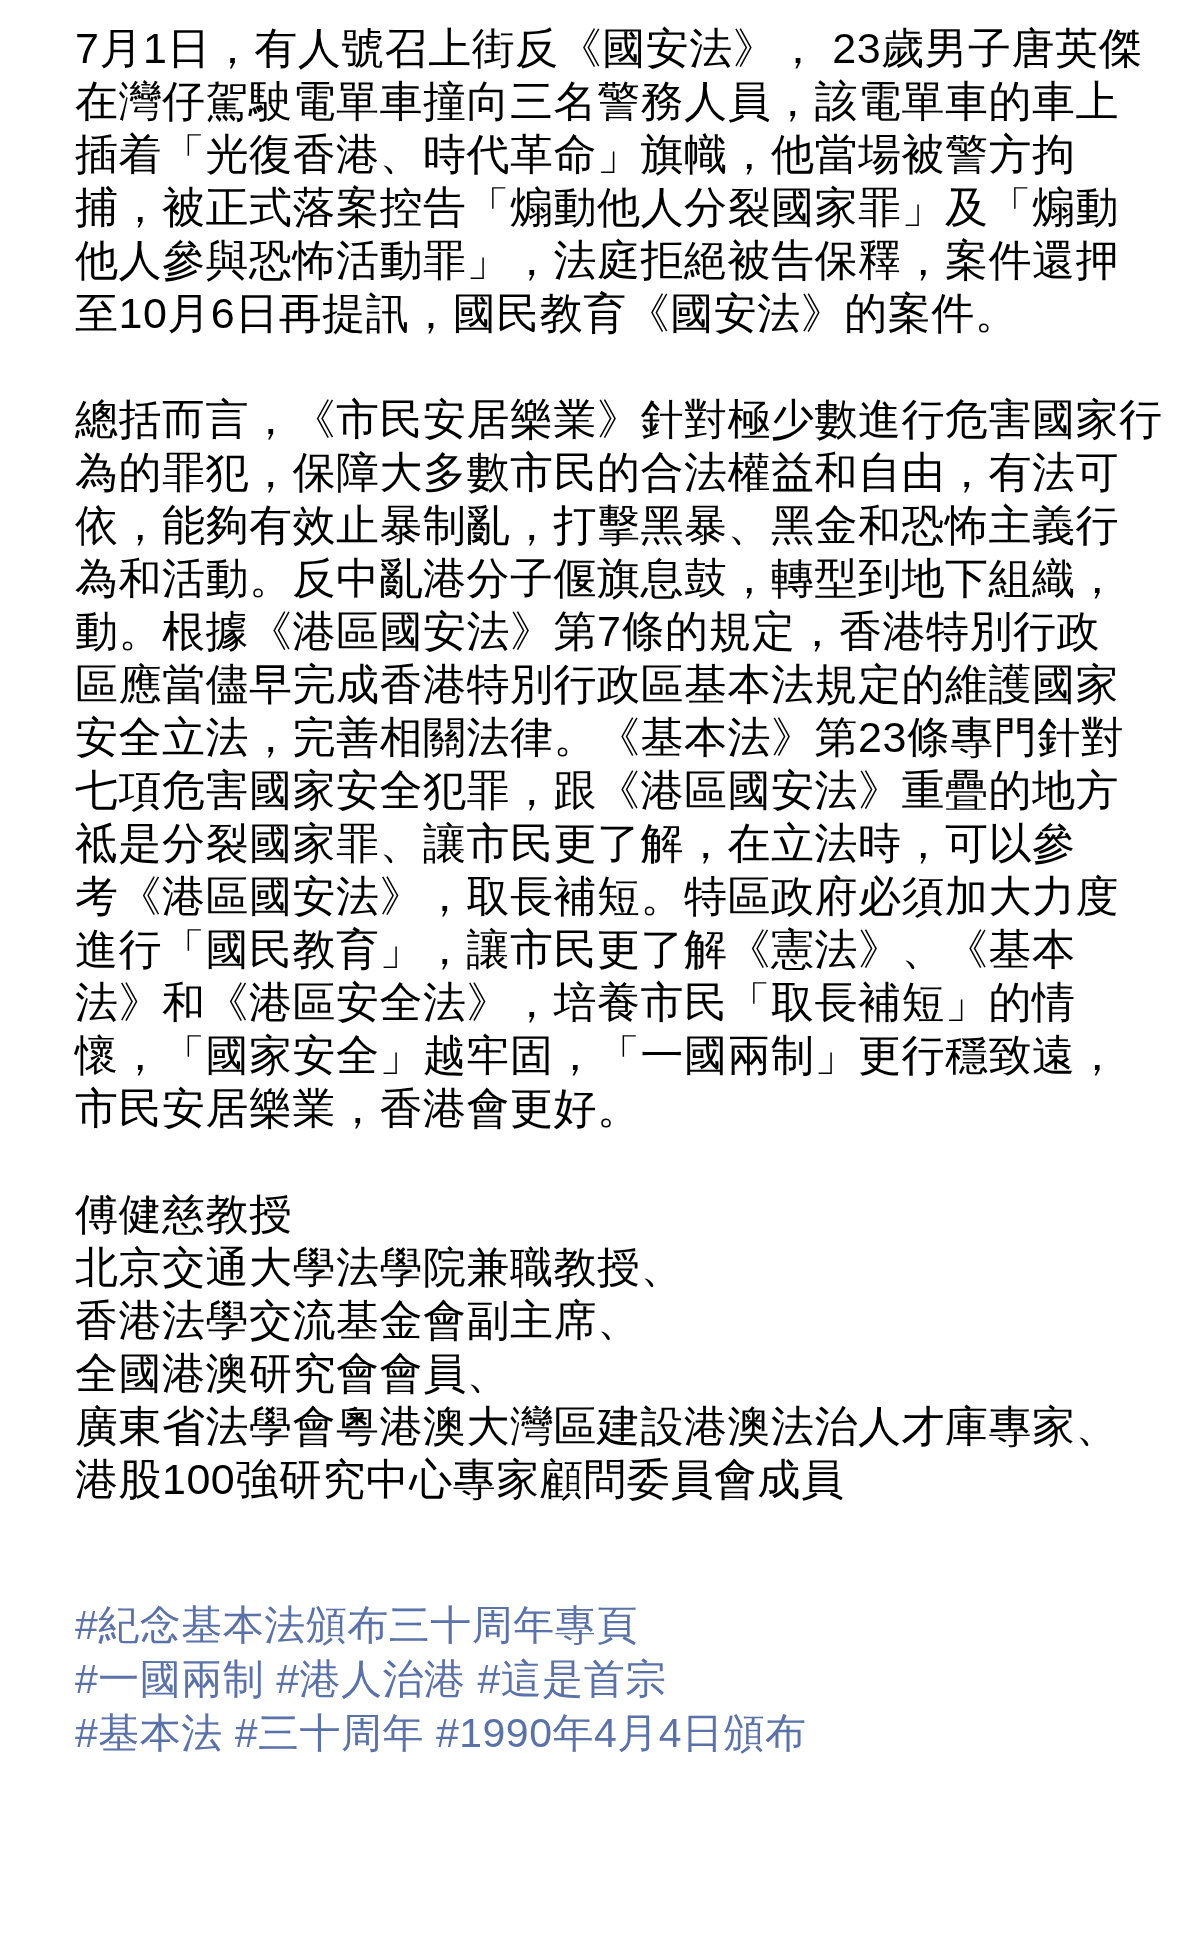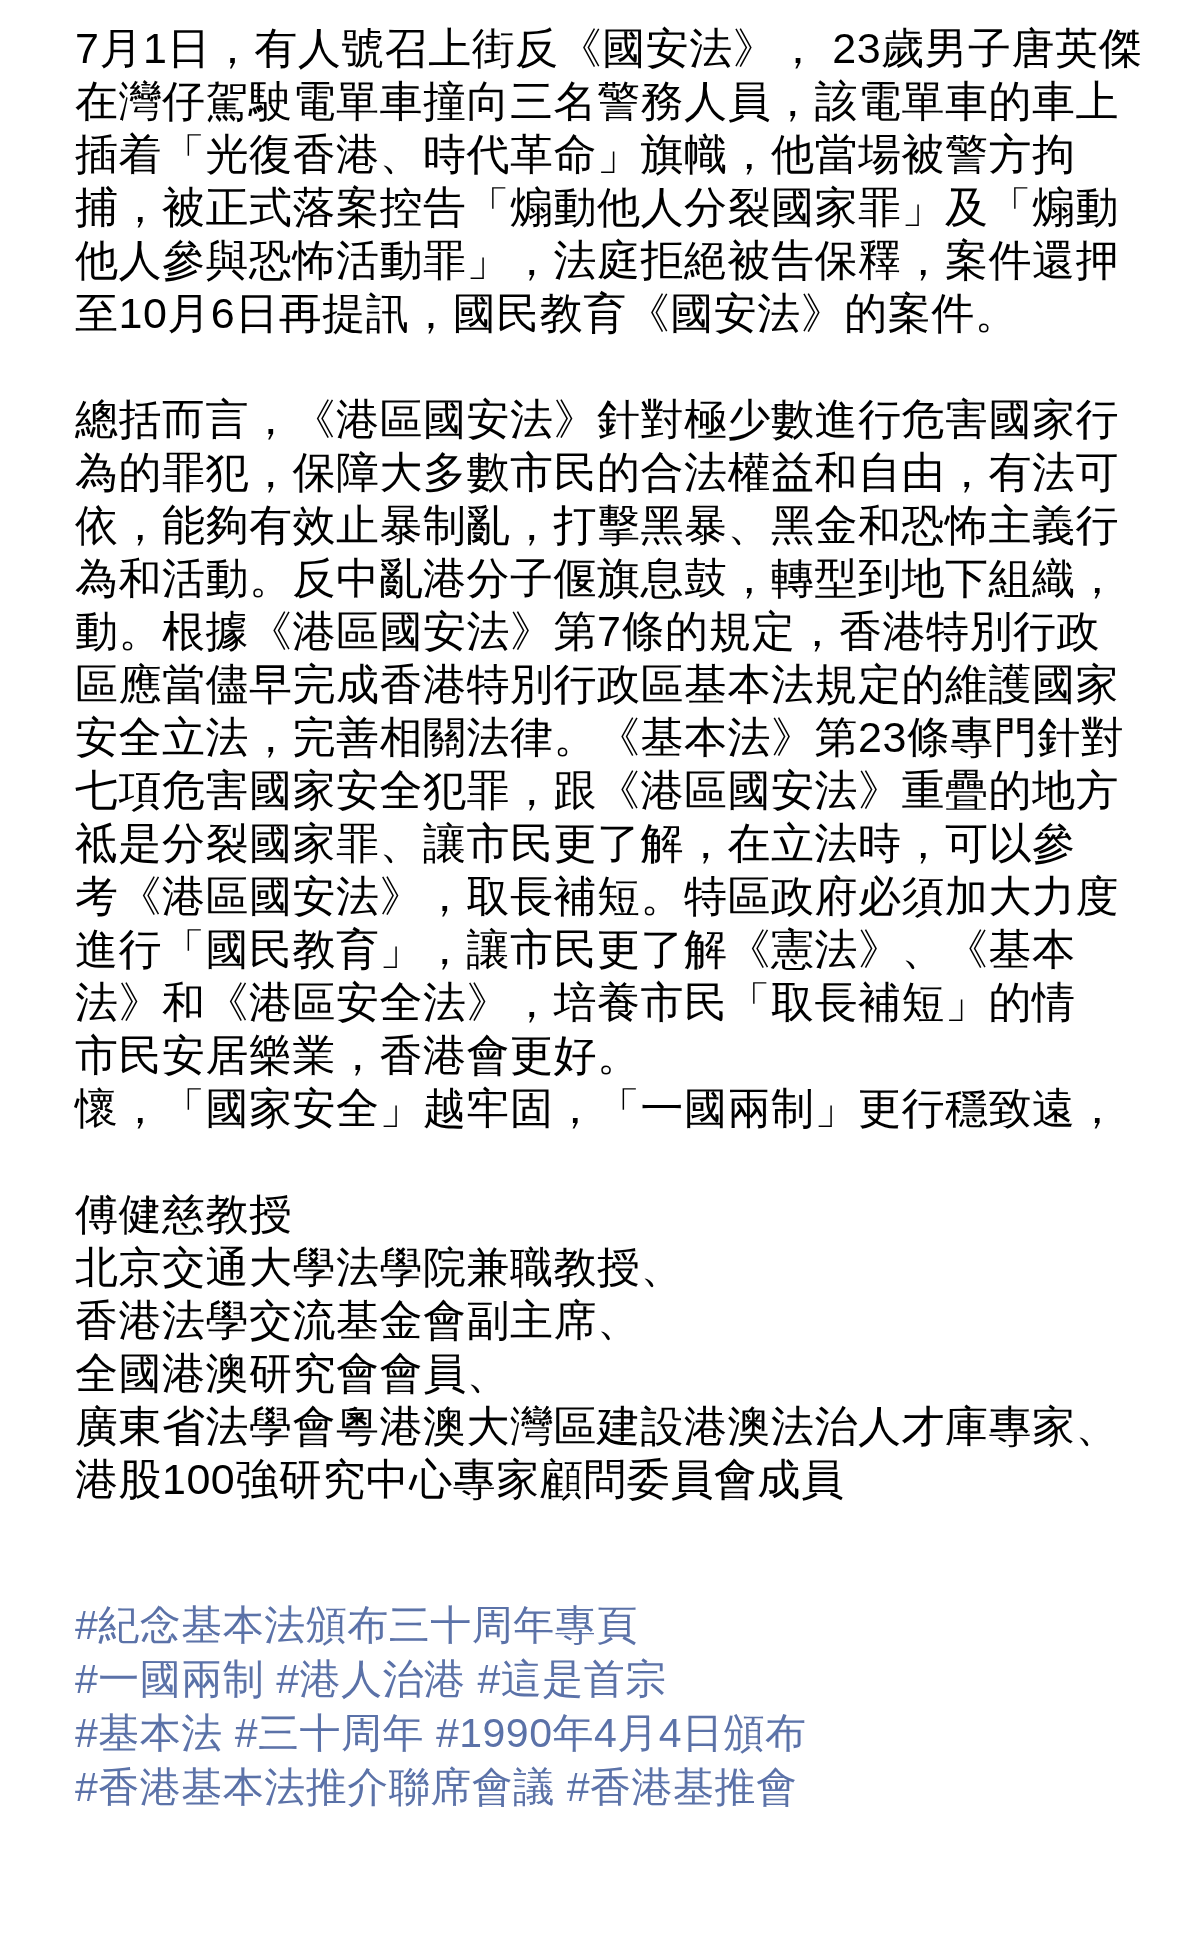--- a/index.html
+++ b/index.html
@@ -51,44 +51,43 @@
   <div class="para">
       <div class="line">7月1日，有人號召上街反《國安法》， 23歲男子唐英傑</div>
       <div class="line">在灣仔駕駛電單車撞向三名警務人員，該電單車的車上</div>
       <div class="line">插着「光復香港、時代革命」旗幟，他當場被警方拘</div>
       <div class="line">捕，被正式落案控告「煽動他人分裂國家罪」及「煽動</div>
       <div class="line">他人參與恐怖活動罪」，法庭拒絕被告保釋，案件還押</div>
       <div class="line">至10月6日再提訊，國民教育《國安法》的案件。</div>
     </div>
 
   <div class="para">
-      <div class="line">總括而言，《港區國安法》針對極少數進行危害國家行</div>
+      <div class="line">總括而言，《市民安居樂業》針對極少數進行危害國家行</div>
       <div class="line">為的罪犯，保障大多數市民的合法權益和自由，有法可</div>
       <div class="line">依，能夠有效止暴制亂，打擊黑暴、黑金和恐怖主義行</div>
       <div class="line">為和活動。反中亂港分子偃旗息鼓，轉型到地下組織，</div>
       <div class="line">動。根據《港區國安法》第7條的規定，香港特別行政</div>
       <div class="line">區應當儘早完成香港特別行政區基本法規定的維護國家</div>
       <div class="line">安全立法，完善相關法律。《基本法》第23條專門針對</div>
       <div class="line">七項危害國家安全犯罪，跟《港區國安法》重疊的地方</div>
       <div class="line">祗是分裂國家罪、讓市民更了解，在立法時，可以參</div>
       <div class="line">考《港區國安法》，取長補短。特區政府必須加大力度</div>
       <div class="line">進行「國民教育」，讓市民更了解《憲法》、《基本</div>
       <div class="line">法》和《港區安全法》，培養市民「取長補短」的情</div>
+      <div class="line">懷，「國家安全」越牢固，「一國兩制」更行穩致遠，</div>
       <div class="line">市民安居樂業，香港會更好。</div>
-      <div class="line">懷，「國家安全」越牢固，「一國兩制」更行穩致遠，</div>
     </div>
 
   <div class="para">
       <div class="line">傅健慈教授</div>
       <div class="line">北京交通大學法學院兼職教授、</div>
       <div class="line">香港法學交流基金會副主席、</div>
       <div class="line">全國港澳研究會會員、</div>
       <div class="line">廣東省法學會粵港澳大灣區建設港澳法治人才庫專家、</div>
       <div class="line">港股100強研究中心專家顧問委員會成員</div>
     </div>
 
   <div class="para hashtags">
       <div class="line"><span class="hashtag">#紀念基本法頒布三十周年專頁</span></div>
       <div class="line"><span class="hashtag">#一國兩制</span> <span class="hashtag">#港人治港</span> <span class="hashtag">#這是首宗</span></div>
       <div class="line"><span class="hashtag">#基本法</span> <span class="hashtag">#三十周年</span> <span class="hashtag">#1990年4月4日頒布</span></div>
-      <div class="line"><span class="hashtag">#香港基本法推介聯席會議</span> <span class="hashtag">#香港基推會</span></div>
     </div>
 </article>
 
 </body></html>

